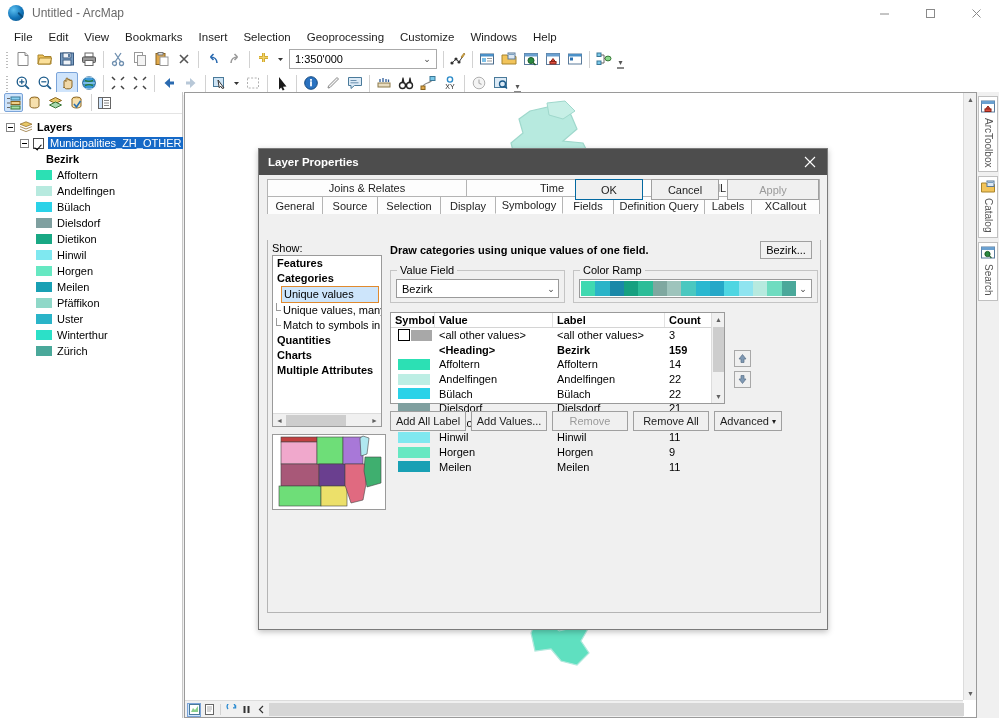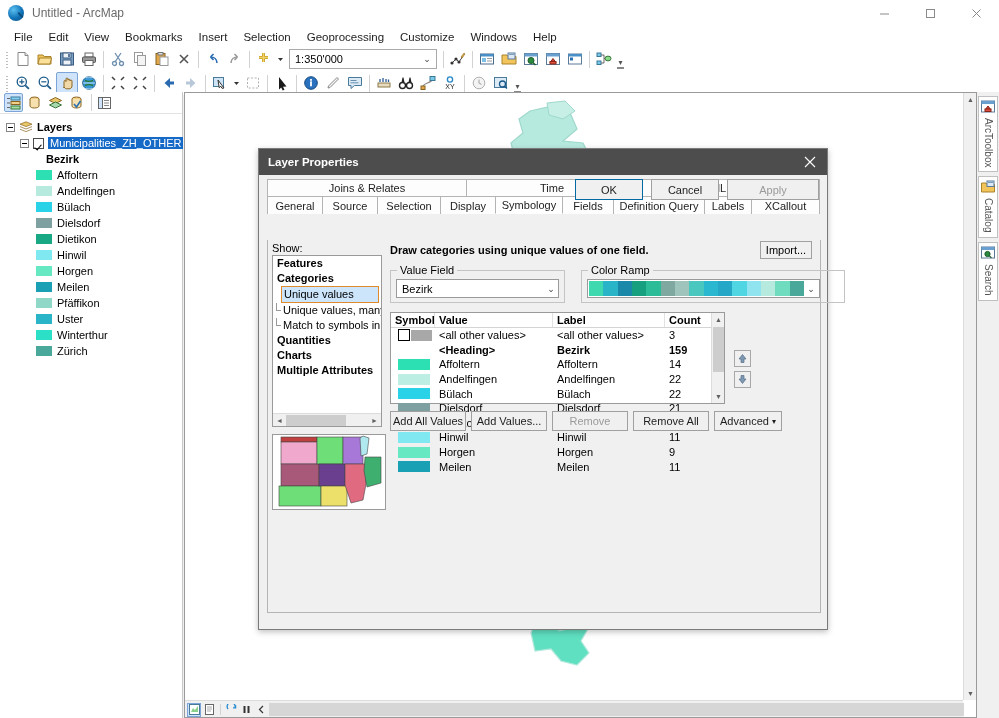--- a/index.html
+++ b/index.html
@@ -321,21 +321,21 @@
     font-size: 11px; display: flex; align-items: center; justify-content: center;
   }
   .group-box {
     position: absolute; border: 1px solid #c4c4c4;
   }
   .group-box .glabel {
     position: absolute; left: 6px; top: -7px; background: #f0f0f0;
     padding: 0 3px; font-size: 11px;
   }
   .gb-valuefield { left: 122px; top: 30px; width: 175px; height: 33px; }
-  .gb-colorramp { left: 313px; top: 30px; width: 264px; height: 33px; }
+  .gb-colorramp { left: 305px; top: 30px; width: 245px; height: 33px; }
   .combo-field {
     position: absolute; left: 5px; top: 8px; width: 163px; height: 19px;
     border: 1px solid #9a9a9a; background: #fff;
     display: flex; align-items: center; padding: 0 0 0 5px;
     font-size: 11px; justify-content: space-between;
   }
   .combo-ramp {
     position: absolute; left: 5px; top: 8px; width: 233px; height: 19px;
     border: 1px solid #9a9a9a; background: #fff;
     display: flex; align-items: center; padding: 1px;
@@ -1007,21 +1007,21 @@
             <rect x="46" y="29" width="26" height="22" fill="#6a3f8f" stroke="#444" stroke-width=".6"></rect>
             <rect x="48" y="51" width="26" height="20" fill="#ece06a" stroke="#444" stroke-width=".6"></rect>
             <rect x="70" y="2" width="20" height="27" fill="#a878d8" stroke="#444" stroke-width=".6"></rect>
             <path d="M72 29h20l1 20-3 16-12 3-6-18z" fill="#e06a80" stroke="#444" stroke-width=".6"></path>
             <path d="M90 1l6 2-2 16-6 2-1-18z" fill="#b0e8f0" stroke="#444" stroke-width=".6"></path>
             <path d="M92 22h16v26l-14 4-3-16z" fill="#3faf6f" stroke="#444" stroke-width=".6"></path>
           </svg>
         </div>
 
         <div class="desc-text">Draw categories using unique values of one field.</div>
-        <div class="import-btn">Import...</div>
+        <div class="import-btn">Bezirk...</div>
 
         <div class="group-box gb-valuefield">
           <span class="glabel">Value Field</span>
           <div class="combo-field">
             <span>Bezirk</span>
             <span class="combo-arrow">⌄</span>
           </div>
         </div>
 
         <div class="group-box gb-colorramp">
@@ -1162,21 +1162,21 @@
               <path d="M5.5 1.5L9 6H7v3.5H4V6H2z" fill="#7f99b4" stroke="#5a7088" stroke-width=".7"></path>
             </svg>
         </div>
         <div class="arrow-btn" style="left:466px; top:131px">
           <svg width="11" height="11" viewBox="0 0 11 11">
               <path d="M5.5 9.5L2 5h2V1.5h3V5h2z" fill="#7f99b4" stroke="#5a7088" stroke-width=".7"></path>
             </svg>
         </div>
 
         <div class="row-btns">
-          <div class="btn btn-addall">Add All Values</div>
+          <div class="btn btn-addall">Add All Label</div>
           <div class="btn btn-addval">Add Values...</div>
           <div class="btn btn-remove disabled">Remove</div>
           <div class="btn btn-removeall">Remove All</div>
           <div class="btn btn-advanced">
             <span>Advanced</span>
             <span style="font-size:8px">▾</span>
           </div>
         </div>
       </div>
 

